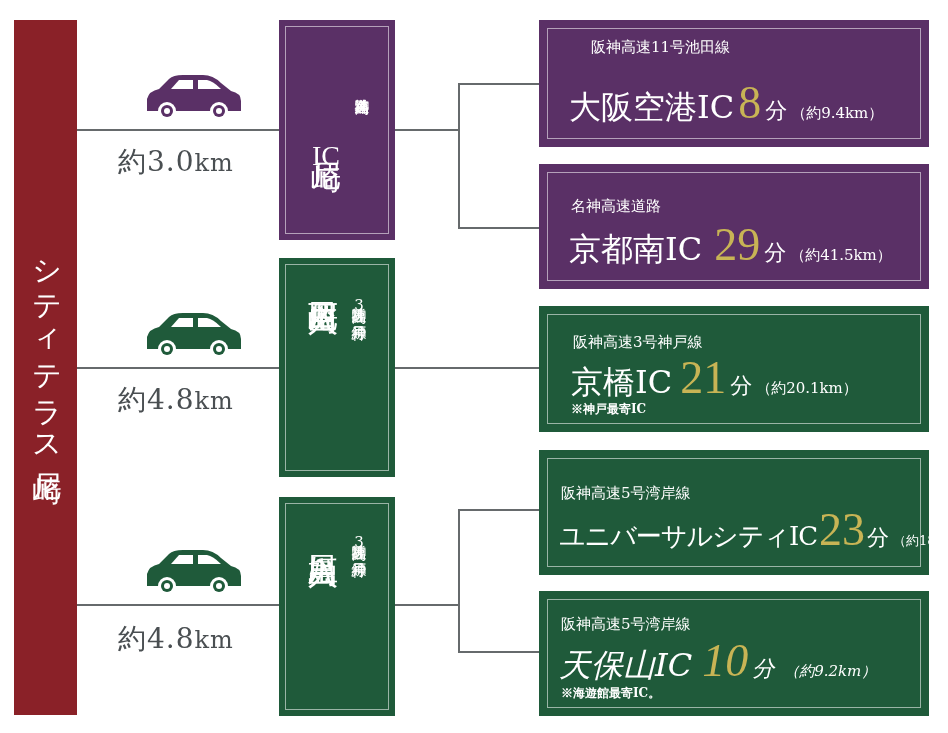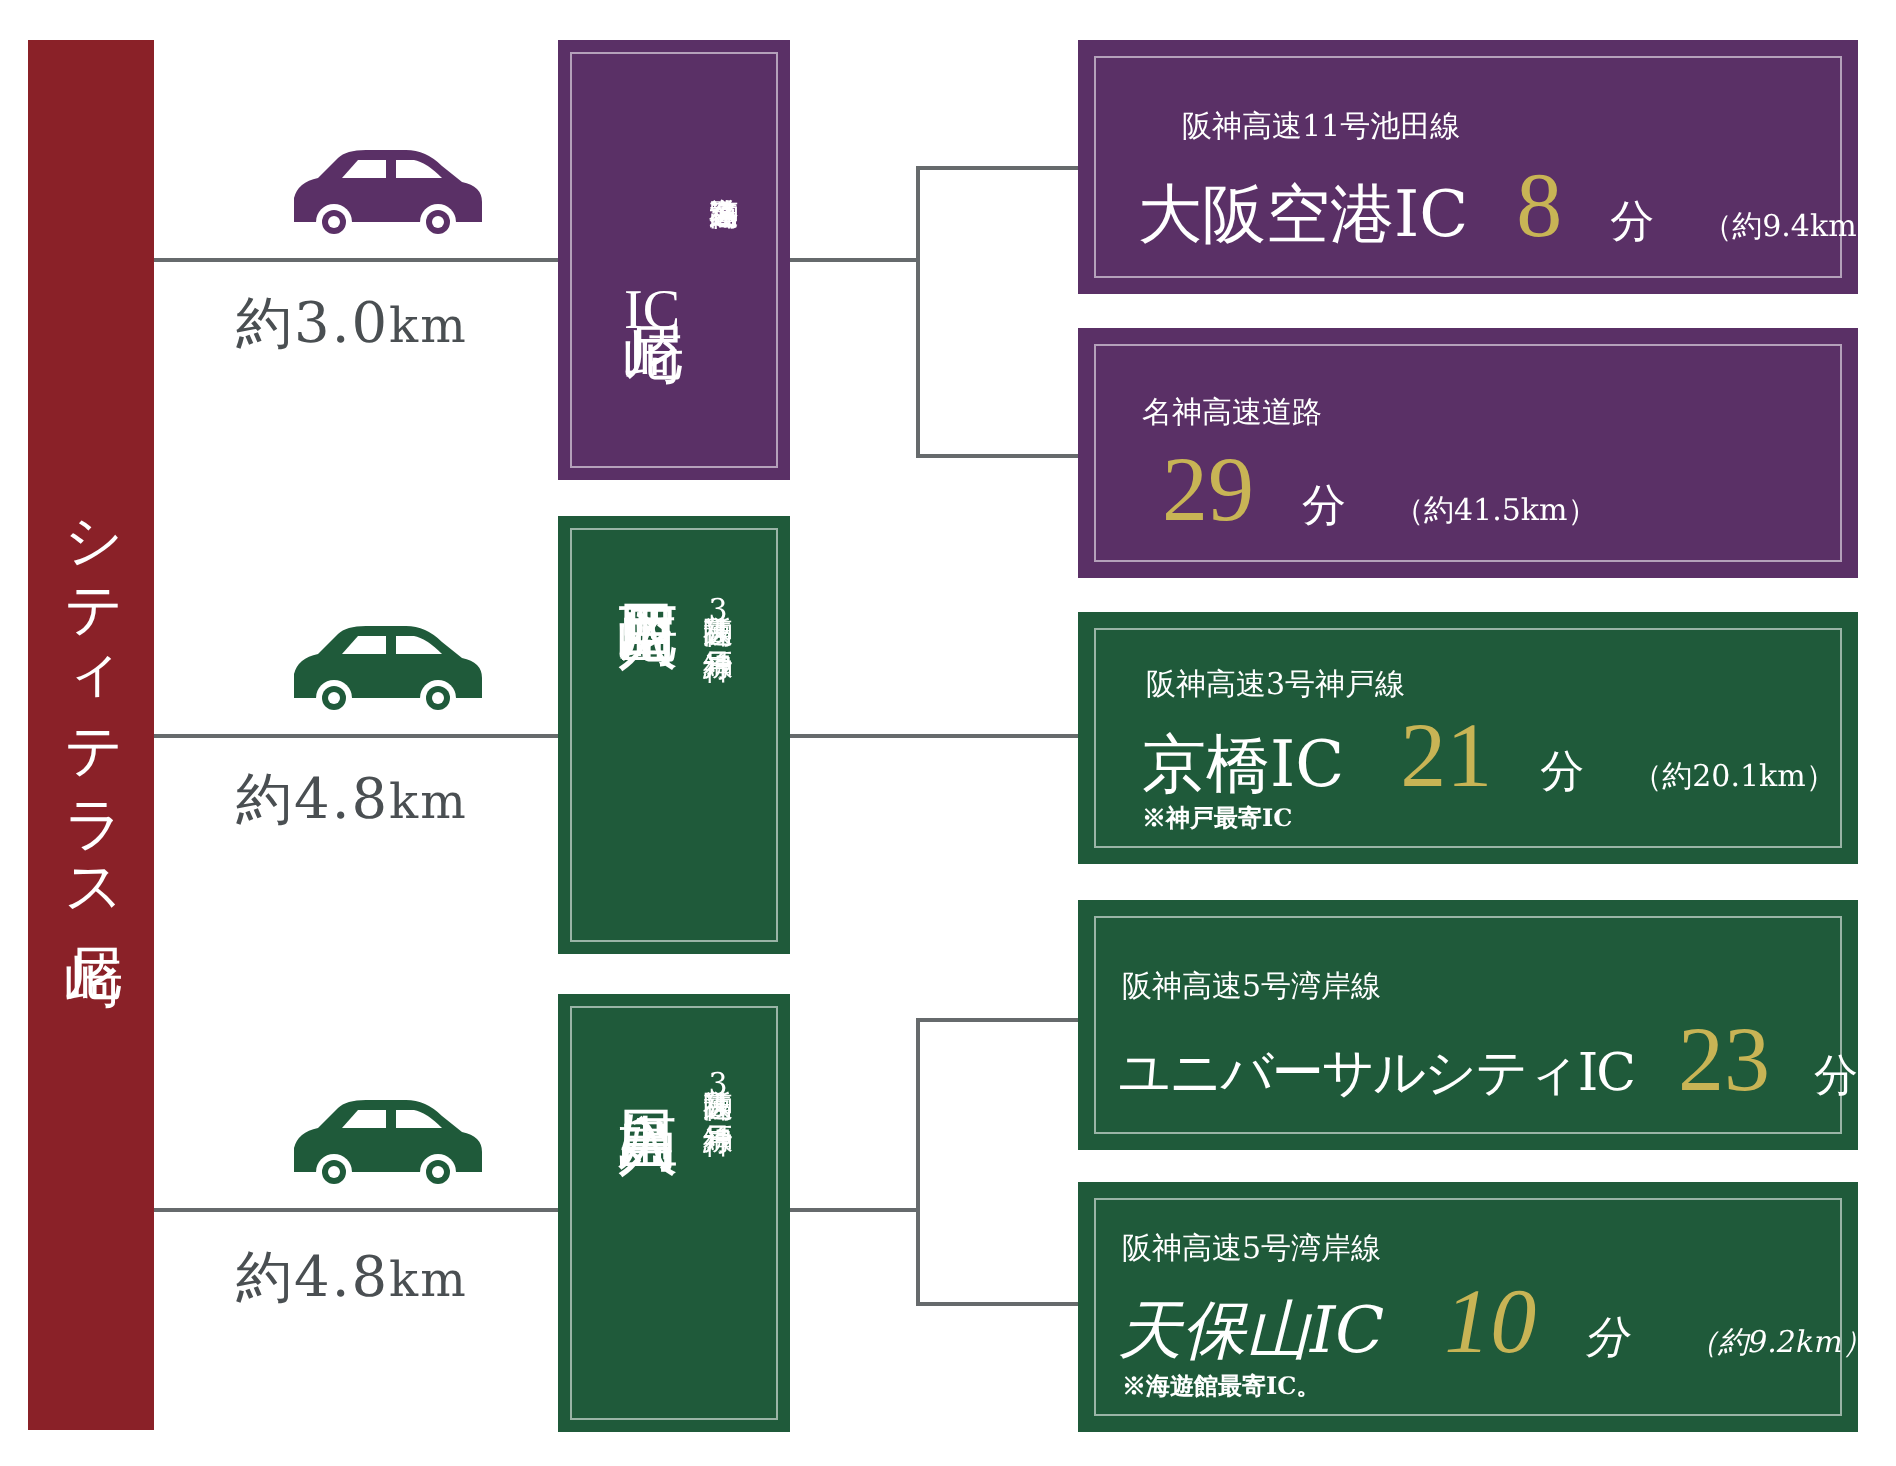--- a/index.html
+++ b/index.html
@@ -20,21 +20,21 @@
   .entry-box .inner { position: absolute; left: 6px; top: 6px; right: 6px; bottom: 6px;
                       border: 1.5px solid rgba(255,255,255,0.55); }
   .entry-main { position: absolute; color: #fff; font-size: 30px; line-height: 36px;
                 writing-mode: vertical-rl; text-orientation: upright; }
   .entry-sub { position: absolute; color: #fff; font-size: 15px; line-height: 17px;
                writing-mode: vertical-rl; text-orientation: upright; }
   .dest-box { left: 539px; width: 390px; }
   .dest-box .inner { position: absolute; left: 8px; top: 8px; right: 8px; bottom: 8px;
                      border: 1.5px solid rgba(255,255,255,0.55); }
   .dest-route { position: absolute; color: #fff; font-size: 15px; white-space: nowrap; }
-  .dest-main { position: absolute; color: #fff; white-space: nowrap; display: flex; align-items: baseline; gap: 20px; }
+  .dest-main { position: absolute; color: #fff; white-space: nowrap; display: flex; align-items: baseline; }
   .dest-name { font-size: 32px; }
   .dest-min { font-size: 46px; color: #c8b455; margin: 0 4px; font-family: "Liberation Serif", serif; }
   .dest-unit { font-size: 22px; }
   .dest-km { font-size: 15px; margin-left: 4px; }
   .dest-note { position: absolute; color: #fff; font-size: 12px; white-space: nowrap; font-weight: bold; }
   .purple { background: #5a3066; }
   .green { background: #1f5a3a; }
 </style>
 </head>
 <body>
@@ -68,33 +68,34 @@
   <div class="entry-sub" style="left:74px; top:67px;">名神高速道路</div>
 </div>
 
 <div class="abs hline" style="left:395px; top:129px; width:63px;"></div>
 <div class="abs vline" style="left:458px; top:83px; height:144px;"></div>
 <div class="abs hline" style="left:458px; top:83px; width:81px;"></div>
 <div class="abs hline" style="left:458px; top:227px; width:81px;"></div>
 
 <div class="abs dest-box purple" style="top:20px; height:127px;">
   <div class="inner"></div>
-  <div class="dest-route" style="left:32px; top:34px;padding-left:20px;">阪神高速11号池田線</div>
+  <div class="dest-route" style="left:32px; top:18px;padding-left:20px;">阪神高速11号池田線</div>
   <div class="dest-main" style="left:30px; top:56px;">
     <span class="dest-name">大阪空港IC</span>
     <span class="dest-min">8</span>
     <span class="dest-unit">分</span>
     <span class="dest-km">（約9.4km）</span>
   </div>
 </div>
 
 <div class="abs dest-box purple" style="top:164px; height:125px;">
   <div class="inner"></div>
   <div class="dest-route" style="left:32px; top:33px;">名神高速道路</div>
   <div class="dest-main" style="left:30px; top:54px;">
+    <span class="dest-name">京都南IC</span>
     <span class="dest-min" style="margin-left:12px;">29</span>
     <span class="dest-unit">分</span>
     <span class="dest-km">（約41.5km）</span>
   </div>
 </div>
 
 <div class="abs hline" style="left:77px; top:367px; width:202px;"></div>
 <svg class="abs car" style="left:143px; top:311px;" viewBox="0 0 100 48">
   <path d="M4 38 L4 26 Q6 18 16 16 L26 6 Q30 2 40 2 L60 2 Q70 2 78 10 L88 18 Q98 20 98 28 L98 38 Z" fill="#1f5a3a"></path>
   <path d="M28 16 L36 7 L50 7 L50 16 Z" fill="#fff"></path>

